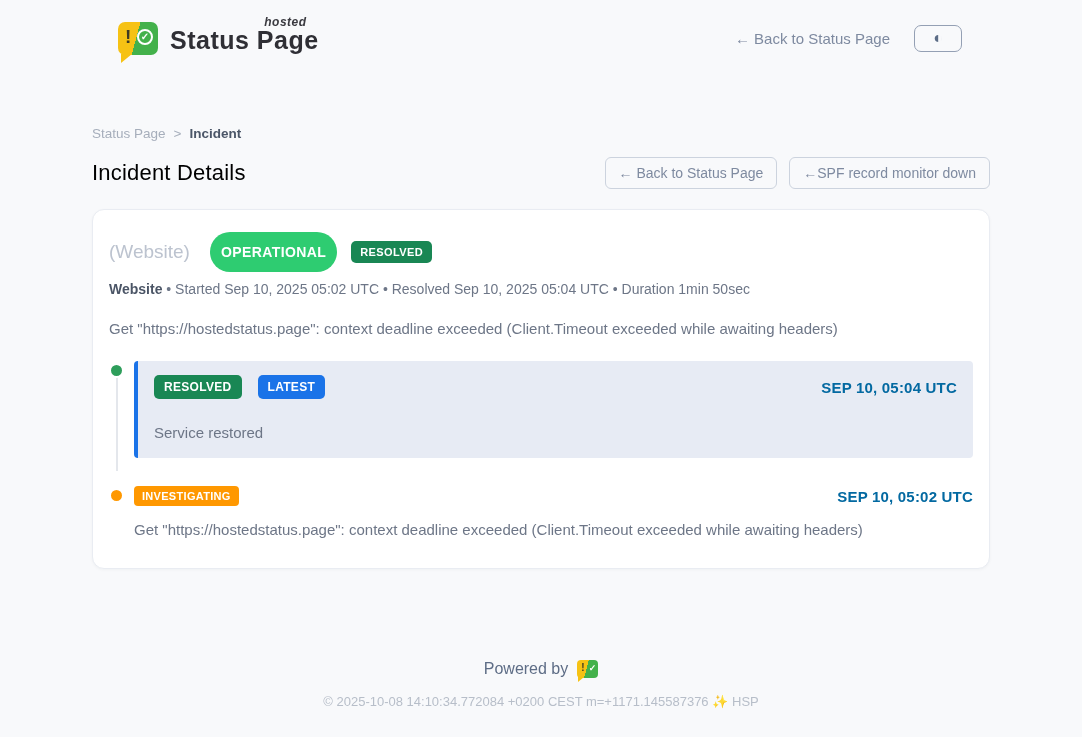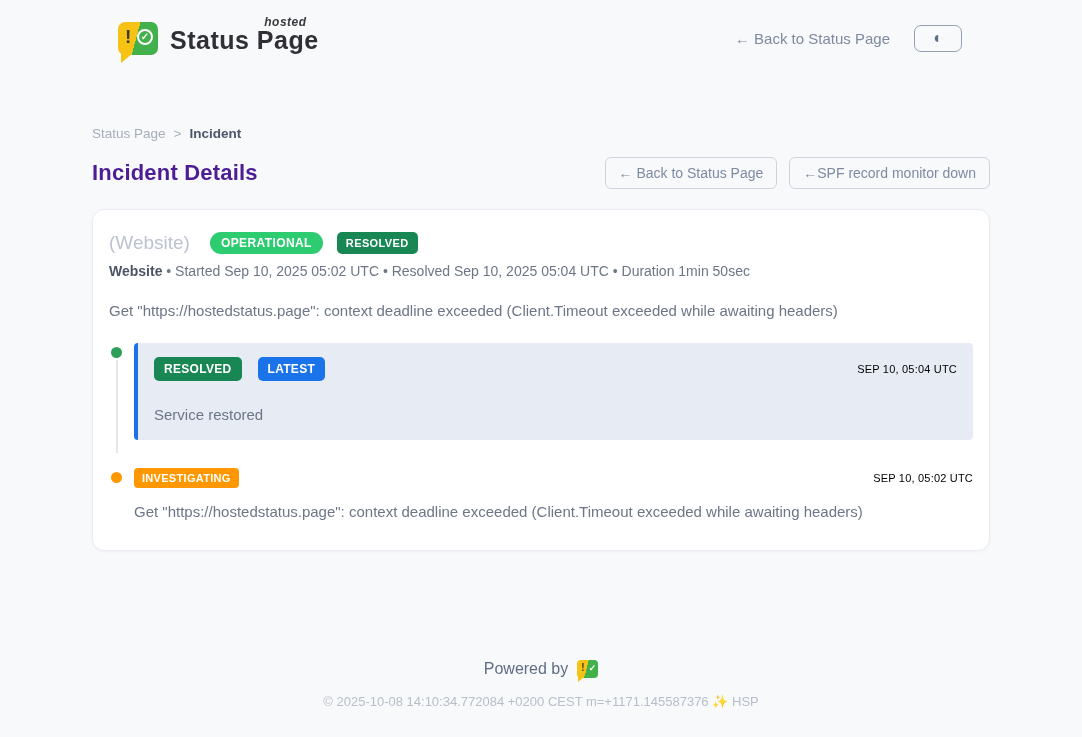--- a/index.html
+++ b/index.html
@@ -30,54 +30,54 @@
   .header-right { display:flex; align-items:center; gap:24px; margin-right:28px; }
   .back-link-top { font-size:15px; color:#7e8aa0; text-decoration:none; cursor:pointer; }
   .theme-toggle { width:48px; height:27px; border:1px solid #94a0b4; border-radius:7px;
     background:transparent; display:flex; align-items:center; justify-content:center; cursor:pointer; }
   .half-circle-icon { font-size:16px; line-height:1; color:#5b6c86; }
 
   
   .breadcrumb { margin-top:50px; font-size:13.5px; color:#a6aebb; display:flex; gap:8px; align-items:center; }
   .breadcrumb .current { color:#4b5668; font-weight:700; }
   .heading-row { margin-top:16px; display:flex; align-items:center; justify-content:space-between; }
-  .page-title { font-size:22px; font-weight:700; color:#4c1d95; letter-spacing:0.2px; }
+  .page-title { font-size:22px; font-weight:400; color:#000000; letter-spacing:0.2px; }
   .nav-buttons { display:flex; gap:12px; }
   .nav-btn { font-family:"Liberation Sans", sans-serif; font-size:14px; color:#7e8aa0;
     background:transparent; border:1px solid #ccd3de; border-radius:6px; padding:7px 13px; cursor:pointer; white-space:nowrap; }
 
   
   .card { margin-top:20px; background:#fff; border:1px solid #e9ecf2; border-radius:12px;
     box-shadow:0 1px 3px rgba(30,40,60,0.04); padding:22px 16px 30px 16px; }
   .card-title-row { display:flex; align-items:center; gap:8px; flex-wrap:wrap; }
   .incident-title { font-size:19px; font-weight:700; color:#44506a; }
   .incident-paren { font-size:19px; font-weight:400; color:#bcc3cf; }
   .badge { display:inline-block; color:#fff; font-weight:700; letter-spacing:0.4px; }
-  .badge-operational { background:#2ecc71; font-size:12px; padding:4px 11px; border-radius:999px; margin-left:12px; }
+  .badge-operational { background:#2ecc71; font-size:14px; padding:12px 11px; border-radius:999px; margin-left:12px; }
   .badge-resolved-top { background:#198754; font-size:11px; padding:5px 9px; border-radius:5px; margin-left:6px; }
   .meta-line { margin-top:9px; font-size:14px; color:#6d7687; }
   .meta-line .component { font-weight:700; color:#4b5566; }
   .description { margin-top:23px; font-size:15px; color:#6d7687; }
 
   
   .timeline { margin-top:24px; position:relative; }
   .timeline-line { position:absolute; left:7px; top:10px; height:100px; width:2px; background:#e4e7ec; }
   .entry { display:flex; align-items:flex-start; position:relative; }
   .entry + .entry { margin-top:28px; }
   .dot { width:15px; height:15px; border-radius:50%; border:2px solid #fff; flex:0 0 auto; margin-top:2px; position:relative; z-index:1; }
   .dot-green { background:#2e9e5b; }
   .dot-orange { background:#ff9800; }
   .entry-content { flex:1; margin-left:10px; }
   .entry-box { background:#e7ebf4; border-left:4px solid #1a73e8; border-radius:4px; padding:14px 16px 17px 16px; }
   .entry-head { display:flex; align-items:center; }
   .tl-badge { color:#fff; font-weight:700; font-size:12px; letter-spacing:0.3px; border-radius:5px; padding:5px 10px; }
   .tl-resolved { background:#198754; }
   .tl-latest { background:#1a73e8; margin-left:16px; }
   .tl-investigating { background:#ff9800; font-size:11px; padding:4px 8px; border-radius:4px; }
-  .tl-time { margin-left:auto; font-size:11px; font-weight:400; color:#000000; letter-spacing:0.2px; }
+  .tl-time { margin-left:auto; font-size:15px; font-weight:700; color:#0369a1; letter-spacing:0.2px; }
   .tl-message { margin-top:25px; font-size:15px; color:#6d7687; }
   .entry-plain .tl-message { margin-top:15px; margin-left:0; }
 
   
   .footer { margin-top:auto; text-align:center; padding-bottom:28px; }
   .powered-row { display:flex; align-items:center; justify-content:center; gap:9px; }
   .powered-text { font-size:16px; color:#5e6d86; }
   .mini-logo { position:relative; width:21px; height:18px; border-radius:4px;
     background:linear-gradient(105deg,#f6c214 46%,#43b14b 46%); }
   .mini-logo::after { content:""; position:absolute; left:1px; bottom:-4px;

